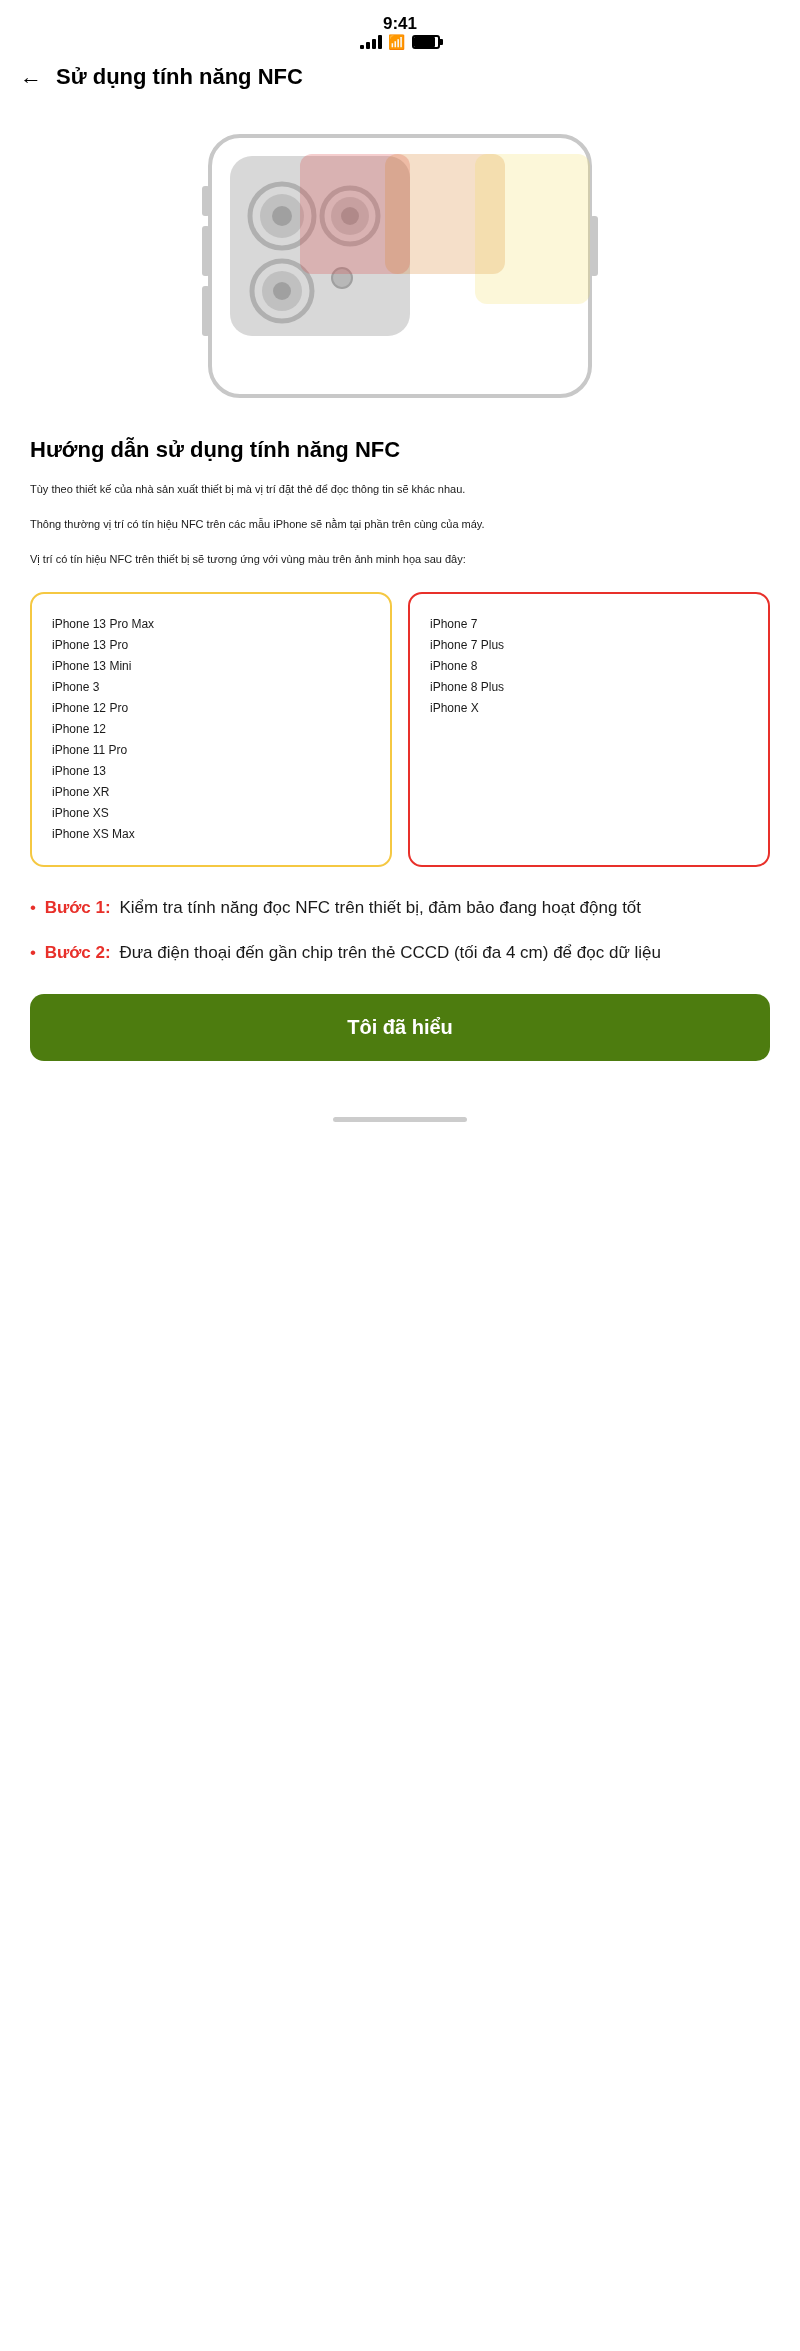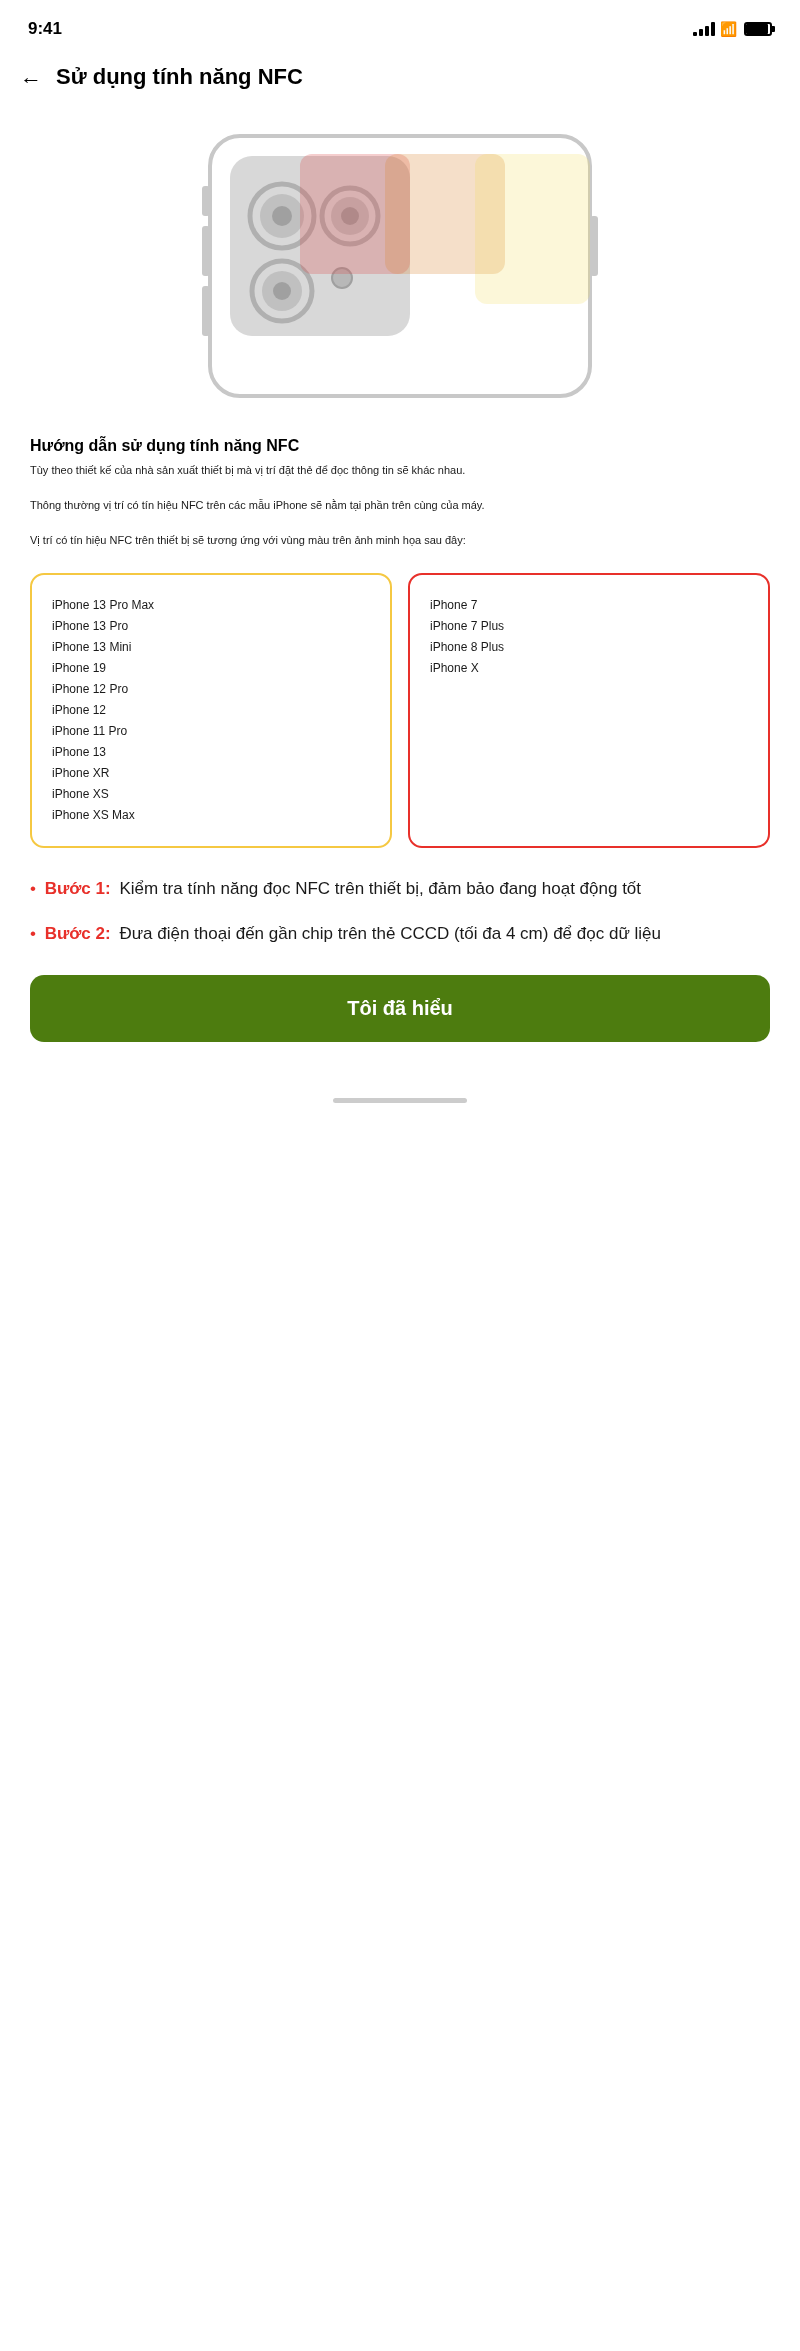--- a/index.html
+++ b/index.html
@@ -12,20 +12,21 @@
       overflow-x: hidden;
     }
 
     
     .status-bar {
       display: flex;
       justify-content: space-between;
       align-items: center;
       padding: 14px 28px 8px 28px;
       height: 52px;
+      flex-direction: column;
     }
     .status-time {
       font-size: 17px;
       font-weight: 600;
       color: #000;
     }
     .status-icons {
       display: flex;
       align-items: center;
       gap: 6px;
@@ -98,24 +99,24 @@
       padding: 20px 40px 30px 40px;
       position: relative;
     }
 
     
     .content {
       padding: 0 30px;
     }
 
     .section-title {
-      font-size: 16px;
+      font-size: 22px;
       font-weight: 700;
       color: #000;
-      margin-bottom: 5px;
+      margin-bottom: 16px;
       line-height: 1.3;
     }
 
     .body-text {
       font-size: 11px;
       color: #1a1a1a;
       line-height: 1.55;
       margin-bottom: 18px;
     }
 
@@ -271,33 +272,34 @@
   <p class="body-text">Tùy theo thiết kế của nhà sản xuất thiết bị mà vị trí đặt thẻ để đọc thông tin sẽ khác nhau.</p>
   <p class="body-text">Thông thường vị trí có tín hiệu NFC trên các mẫu iPhone sẽ nằm tại phần trên cùng của máy.</p>
   <p class="body-text">Vị trí có tín hiệu NFC trên thiết bị sẽ tương ứng với vùng màu trên ảnh minh họa sau đây:</p>
 
   <div class="device-lists">
 
     <div class="device-list-box yellow">
       <div class="device-list-item">iPhone 13 Pro Max</div>
       <div class="device-list-item">iPhone 13 Pro</div>
       <div class="device-list-item">iPhone 13 Mini</div>
-      <div class="device-list-item">iPhone 19</div>
+      <div class="device-list-item">iPhone 3</div>
       <div class="device-list-item">iPhone 12 Pro</div>
       <div class="device-list-item">iPhone 12</div>
       <div class="device-list-item">iPhone 11 Pro</div>
       <div class="device-list-item">iPhone 13</div>
       <div class="device-list-item">iPhone XR</div>
       <div class="device-list-item">iPhone XS</div>
       <div class="device-list-item">iPhone XS Max</div>
     </div>
 
     <div class="device-list-box red">
       <div class="device-list-item">iPhone 7</div>
       <div class="device-list-item">iPhone 7 Plus</div>
+      <div class="device-list-item">iPhone 8</div>
       <div class="device-list-item">iPhone 8 Plus</div>
       <div class="device-list-item">iPhone X</div>
     </div>
   </div>
 
   <div class="steps-section">
     <div class="step-item">
       <span class="step-bullet">•</span>
       <span>&nbsp;</span>
       <span class="step-label">Bước 1:</span>

